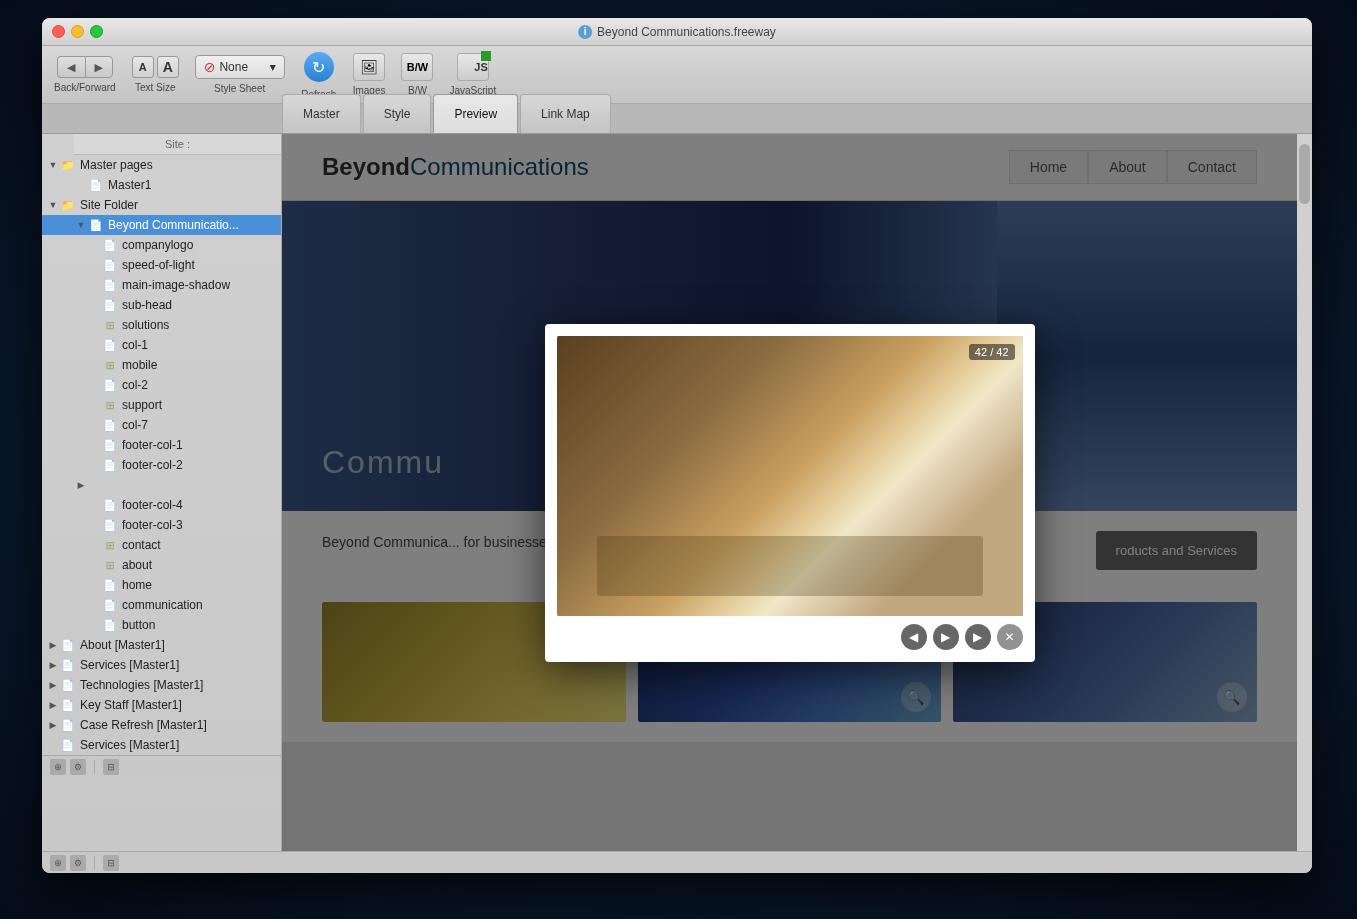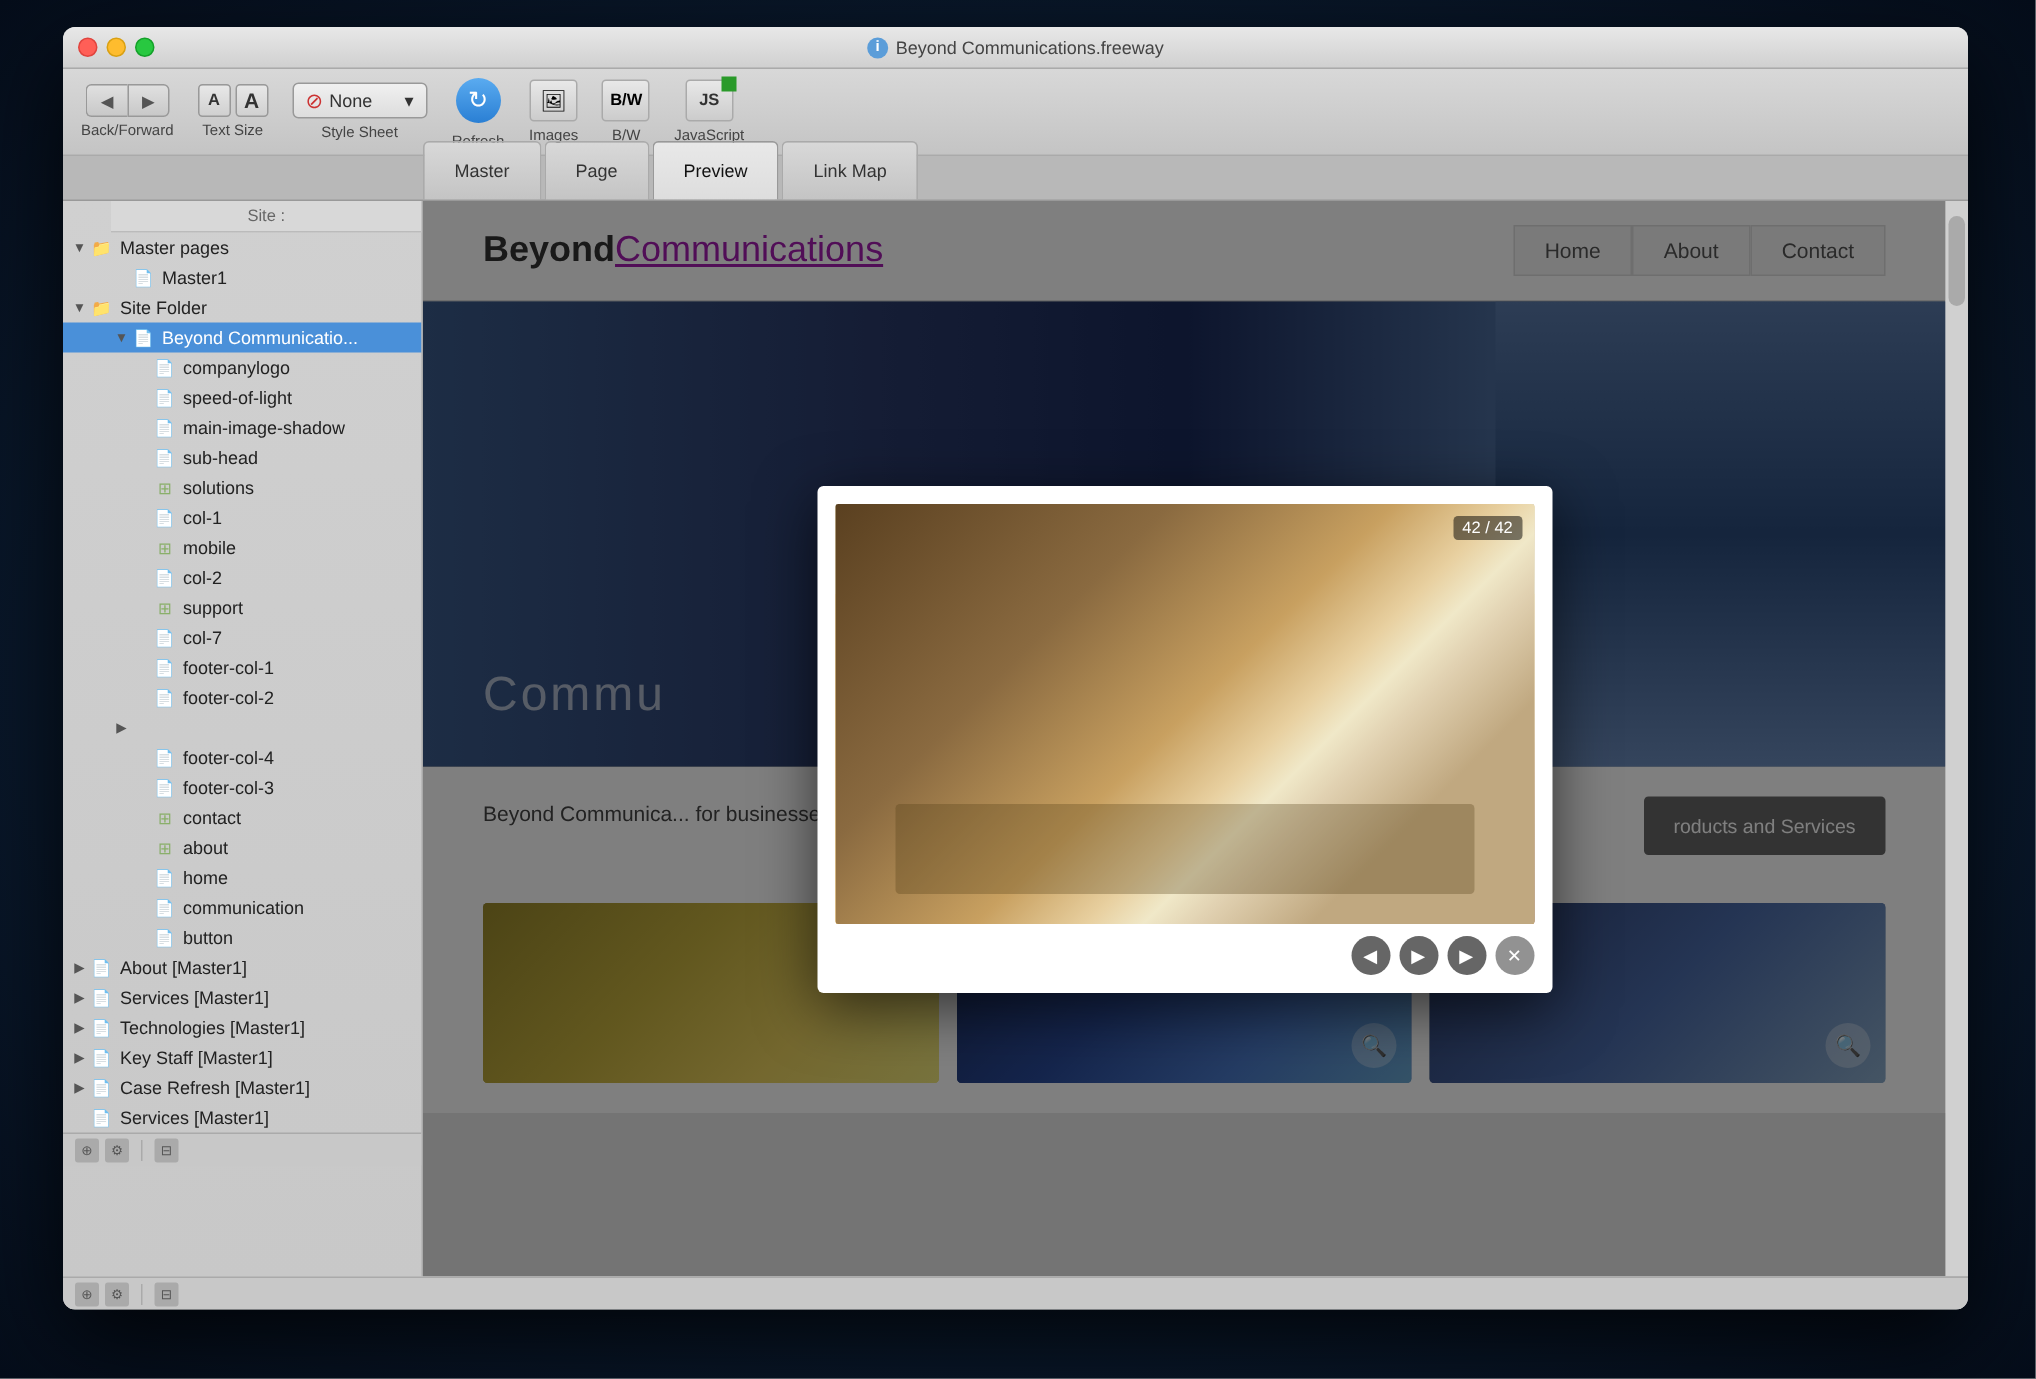--- a/index.html
+++ b/index.html
@@ -640,35 +640,35 @@
 
     <div class="toolbar-item">
       <div class="bw-icon-btn">
         <div class="icon-rect" style="font-size:11px; font-weight:bold;">B/W</div>
       </div>
       <div class="toolbar-label">B/W</div>
     </div>
 
     <div class="toolbar-item">
       <div class="js-icon-btn">
-        <div class="icon-rect" style="position:relative;">
+        <div class="icon-rect" style="position:relative;justify-content:flex-end;">
           <span style="font-size:11px; font-weight:bold; color:#333;">JS</span>
           <span style="position:absolute; top:-3px; right:-3px; width:10px; height:10px; background:#2a9a2a; border-radius:50;"></span>
         </div>
       </div>
       <div class="toolbar-label">JavaScript</div>
     </div>
   </div>
 
   <div class="tabbar">
     <div class="tab">
       <span>Master</span>
     </div>
     <div class="tab">
-      <span>Page</span>
+      <span>Style</span>
     </div>
     <div class="tab active">
       <span>Preview</span>
     </div>
     <div class="tab">
       <span>Link Map</span>
     </div>
   </div>
 
   <div class="main-area">
@@ -838,21 +838,21 @@
         <div class="bottom-separator"></div>
         <div class="bottom-btn">⊟</div>
       </div>
     </div>
 
     <div class="preview-area">
       <div class="preview-content">
 
         <div class="site-header">
           <div class="site-logo">
-            <span style="color:#333; font-weight:700;">Beyond</span><span style="color:#a21caf; font-weight:300;text-decoration:underline;">Communications</span>
+            <span style="color:#333; font-weight:700;">Beyond</span><span style="color:#0c4a6e; font-weight:300;">Communications</span>
           </div>
           <div class="site-nav">
             <div class="site-nav-item">Home</div>
             <div class="site-nav-item">About</div>
             <div class="site-nav-item">Contact</div>
           </div>
         </div>
 
         <div class="hero-image">
           <div style="position:absolute; inset:0; background: linear-gradient(to right, #3a5a8a 0%, #2a3a6a 30%, #1a2a5a 50%, #4a6a9a 70%, #6a8aaa 100%);"></div>

